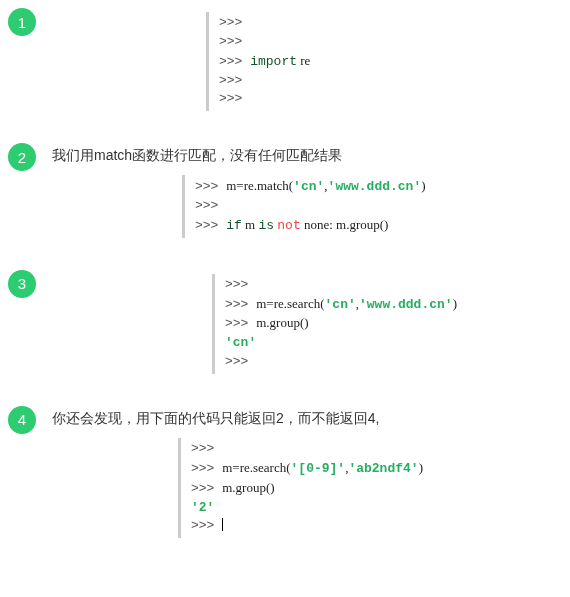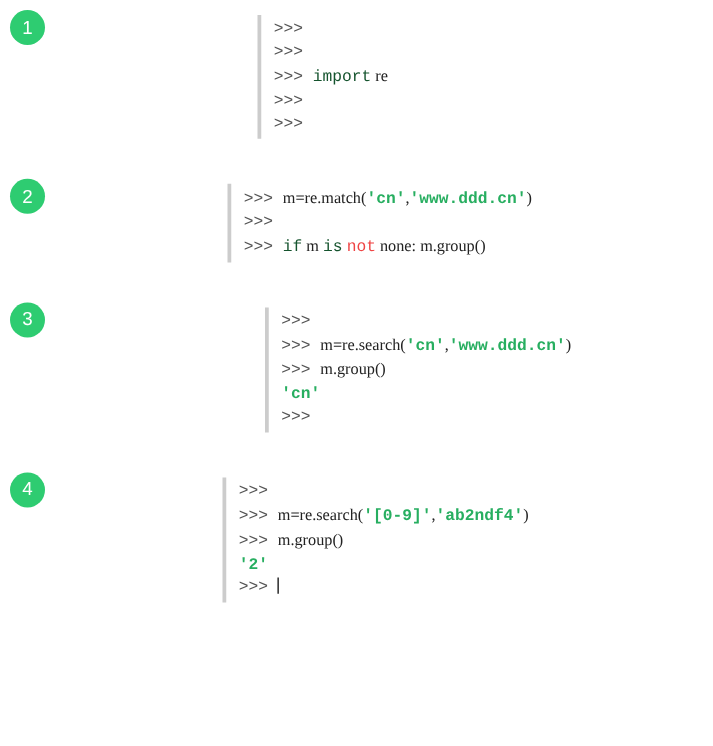--- a/index.html
+++ b/index.html
@@ -73,28 +73,30 @@
 <div id="container">
     <div class="step">
       <div class="badge">1</div>
       <div class="step-body">
         <div class="code-block ml-154"><span class="line"><span class="prompt">&gt;&gt;&gt;</span></span><span class="line"><span class="prompt">&gt;&gt;&gt;</span></span><span class="line"><span class="prompt">&gt;&gt;&gt; </span><span class="kw-orange">import</span><span class="plain"> re</span></span><span class="line"><span class="prompt">&gt;&gt;&gt;</span></span><span class="line"><span class="prompt">&gt;&gt;&gt;</span></span></div>
       </div>
     </div>
     <div class="step">
       <div class="badge">2</div>
       <div class="step-body">
+        <div class="step-title">我们用match函数进行匹配，没有任何匹配结果</div>
         <div class="code-block ml-130"><span class="line"><span class="prompt">&gt;&gt;&gt; </span><span class="plain">m=re.match(</span><span class="str-green">'cn'</span><span class="plain">,</span><span class="str-green">'www.ddd.cn'</span><span class="plain">)</span></span><span class="line"><span class="prompt">&gt;&gt;&gt;</span></span><span class="line"><span class="prompt">&gt;&gt;&gt; </span><span class="kw-orange">if</span><span class="plain"> m </span><span class="kw-orange">is</span><span class="plain"> </span><span class="kw-blue">not</span><span class="plain"> none: m.group()</span></span></div>
       </div>
     </div>
     <div class="step">
       <div class="badge">3</div>
       <div class="step-body">
         <div class="code-block ml-160"><span class="line"><span class="prompt">&gt;&gt;&gt;</span></span><span class="line"><span class="prompt">&gt;&gt;&gt; </span><span class="plain">m=re.search(</span><span class="str-green">'cn'</span><span class="plain">,</span><span class="str-green">'www.ddd.cn'</span><span class="plain">)</span></span><span class="line"><span class="prompt">&gt;&gt;&gt; </span><span class="plain">m.group()</span></span><span class="line"><span class="str-green">'cn'</span></span><span class="line"><span class="prompt">&gt;&gt;&gt;</span></span></div>
       </div>
     </div>
     <div class="step">
       <div class="badge">4</div>
       <div class="step-body">
+        <div class="step-title">你还会发现，用下面的代码只能返回2，而不能返回4,</div>
         <div class="code-block ml-126"><span class="line"><span class="prompt">&gt;&gt;&gt;</span></span><span class="line"><span class="prompt">&gt;&gt;&gt; </span><span class="plain">m=re.search(</span><span class="str-green">'[0-9]'</span><span class="plain">,</span><span class="str-green">'ab2ndf4'</span><span class="plain">)</span></span><span class="line"><span class="prompt">&gt;&gt;&gt; </span><span class="plain">m.group()</span></span><span class="line"><span class="str-green">'2'</span></span><span class="line"><span class="prompt">&gt;&gt;&gt; </span><span class="cursor"></span></span></div>
       </div>
     </div>
   </div>
 
 </body></html>

